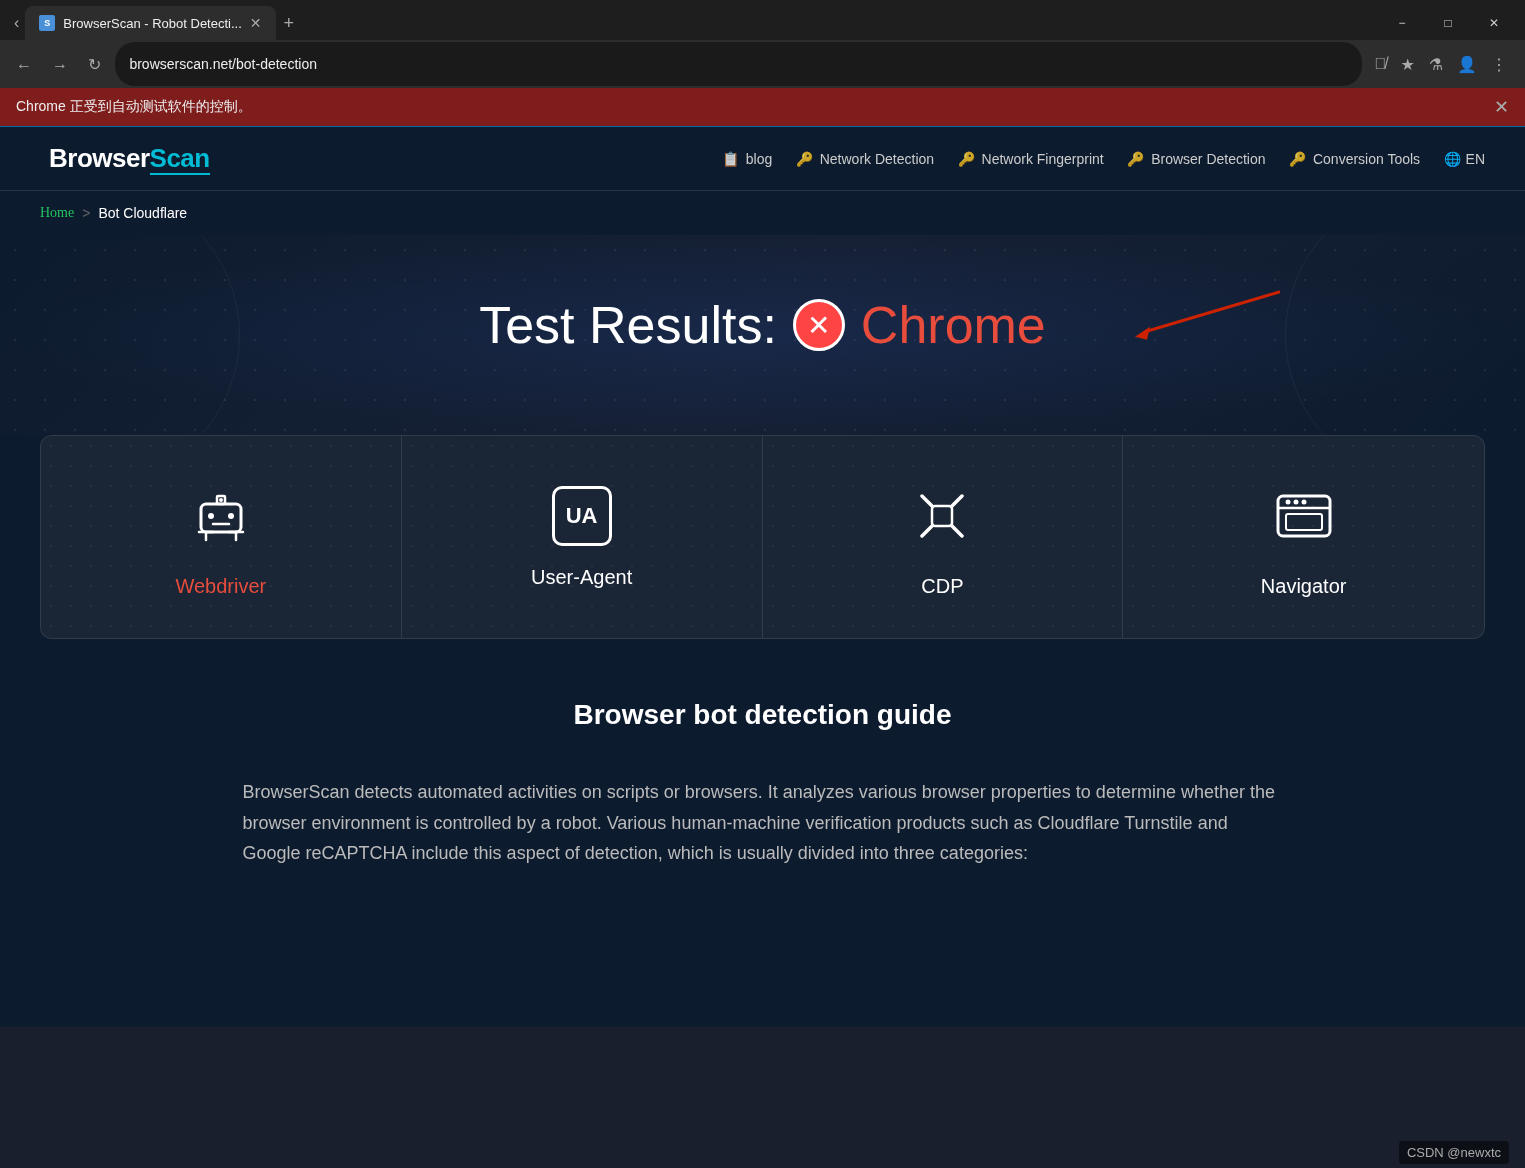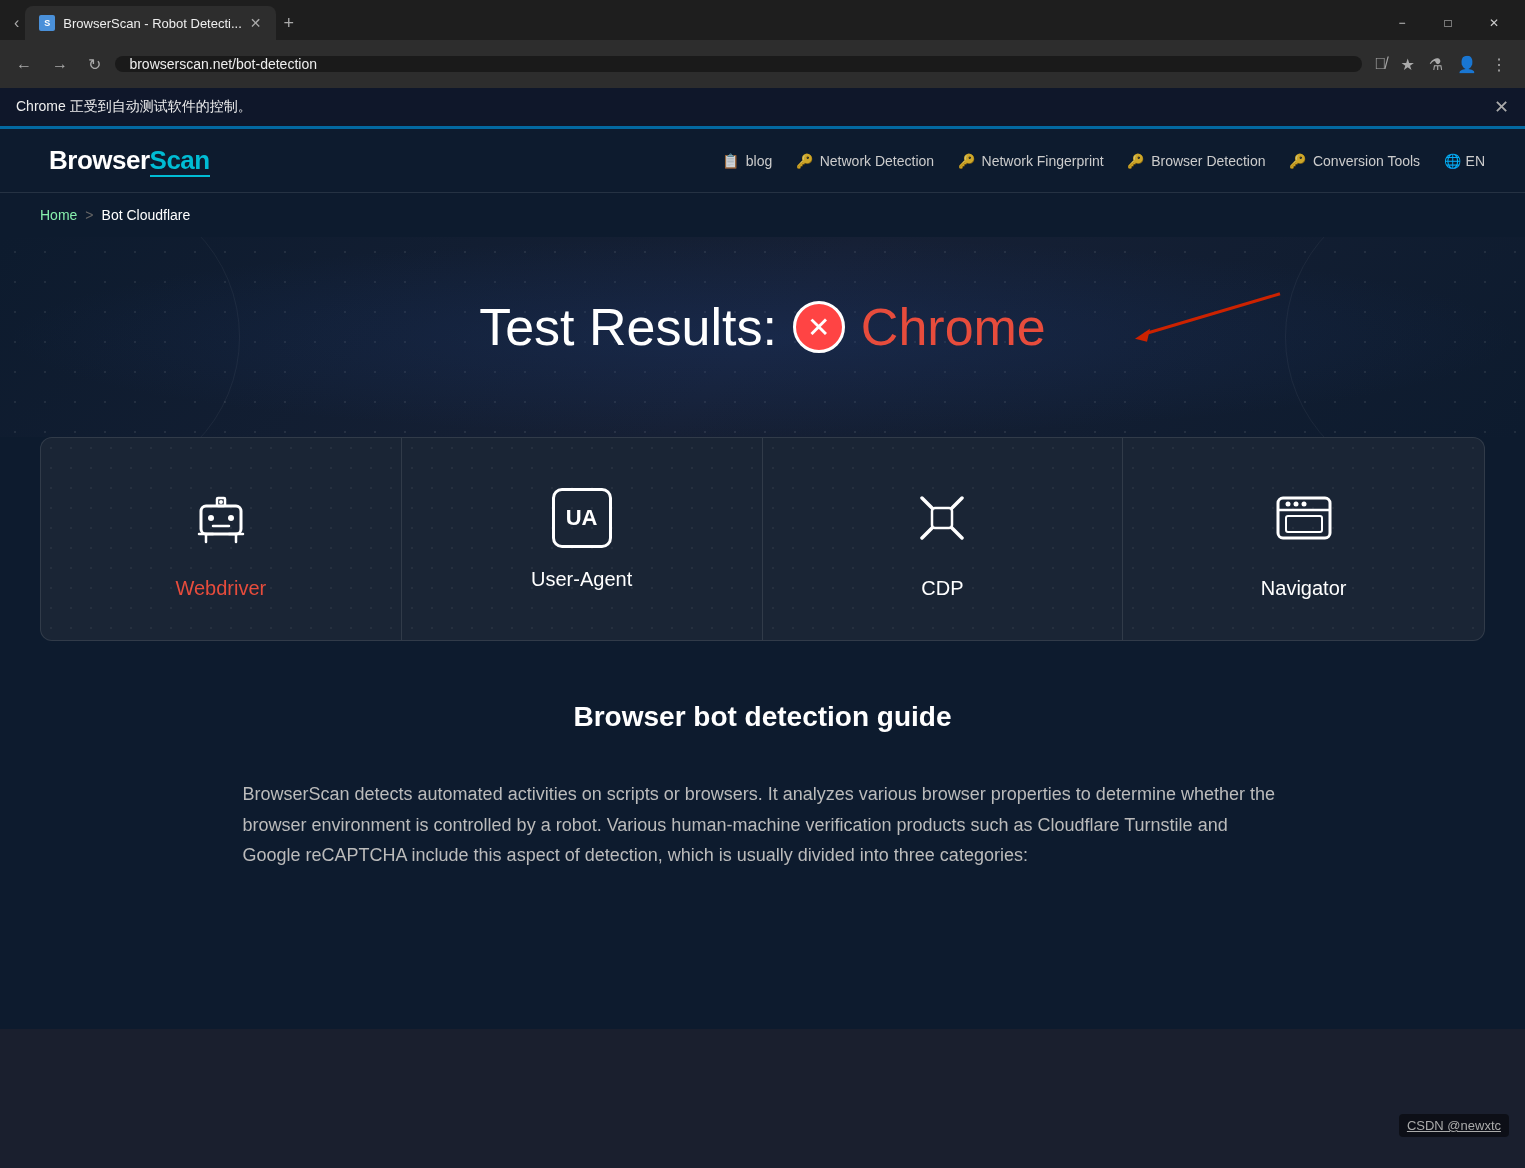--- a/index.html
+++ b/index.html
@@ -91,44 +91,44 @@
       border-radius: 50%;
     }
     .address-input {
       flex: 1;
       background: #1a1a1a;
       border: none;
       border-radius: 20px;
       padding: 6px 14px;
       color: #eee;
       font-size: 14px;
-      height: 16px;
+      height: 44px;
     }
     .address-icons {
       display: flex;
       align-items: center;
       gap: 6px;
       margin-right: 4px;
     }
     .addr-icon {
       color: #aaa;
       font-size: 16px;
       cursor: pointer;
       padding: 4px;
     }
 
     .automation-banner {
-      background: #0f172a;
+      background: #7f1d1d;
       padding: 8px 16px;
       font-size: 14px;
       color: #eee;
       display: flex;
       align-items: center;
       justify-content: space-between;
-      border-bottom: 3px solid #0369a1;
+      border-bottom: 1px solid #0369a1;
     }
     .banner-close {
       color: #aaa;
       cursor: pointer;
       font-size: 18px;
     }
 
     
     .site-content {
       background: #0d1b2e;
@@ -186,21 +186,21 @@
     
     .breadcrumb {
       padding: 14px 40px;
       font-size: 14px;
       color: #aaa;
       display: flex;
       align-items: center;
       gap: 8px;
       background: #0d1b2e;
     }
-    .breadcrumb a { color: #86efac; text-decoration: none; }
+    .breadcrumb a { color: #22c55e; text-decoration: none; font-family: Liberation Serif, serif; }
     .breadcrumb .current { color: #fff; }
     .breadcrumb-sep { color: #666; }
 
     
     .hero-section {
       background: linear-gradient(135deg, #0d1b2e 0%, #162035 50%, #0d1b2e 100%);
       padding: 60px 40px 80px;
       text-align: center;
       position: relative;
       overflow: hidden;
@@ -353,28 +353,27 @@
     }
     .guide-text {
       font-size: 18px;
       line-height: 1.7;
       color: #bbb;
     }
 
     
     .watermark {
       position: fixed;
-      bottom: 31px;
+      bottom: 4px;
       right: 16px;
       font-size: 13px;
       color: #aaa;
       background: rgba(0,0,0,0.5);
       padding: 4px 8px;
       border-radius: 4px;
-      text-decoration: underline;
     }
   </style>
 </head>
 <body>
 
 <div class="browser-chrome">
 
   <div class="tab-bar">
     <div class="tab-back-btn">‹</div>
     <div class="active-tab">

